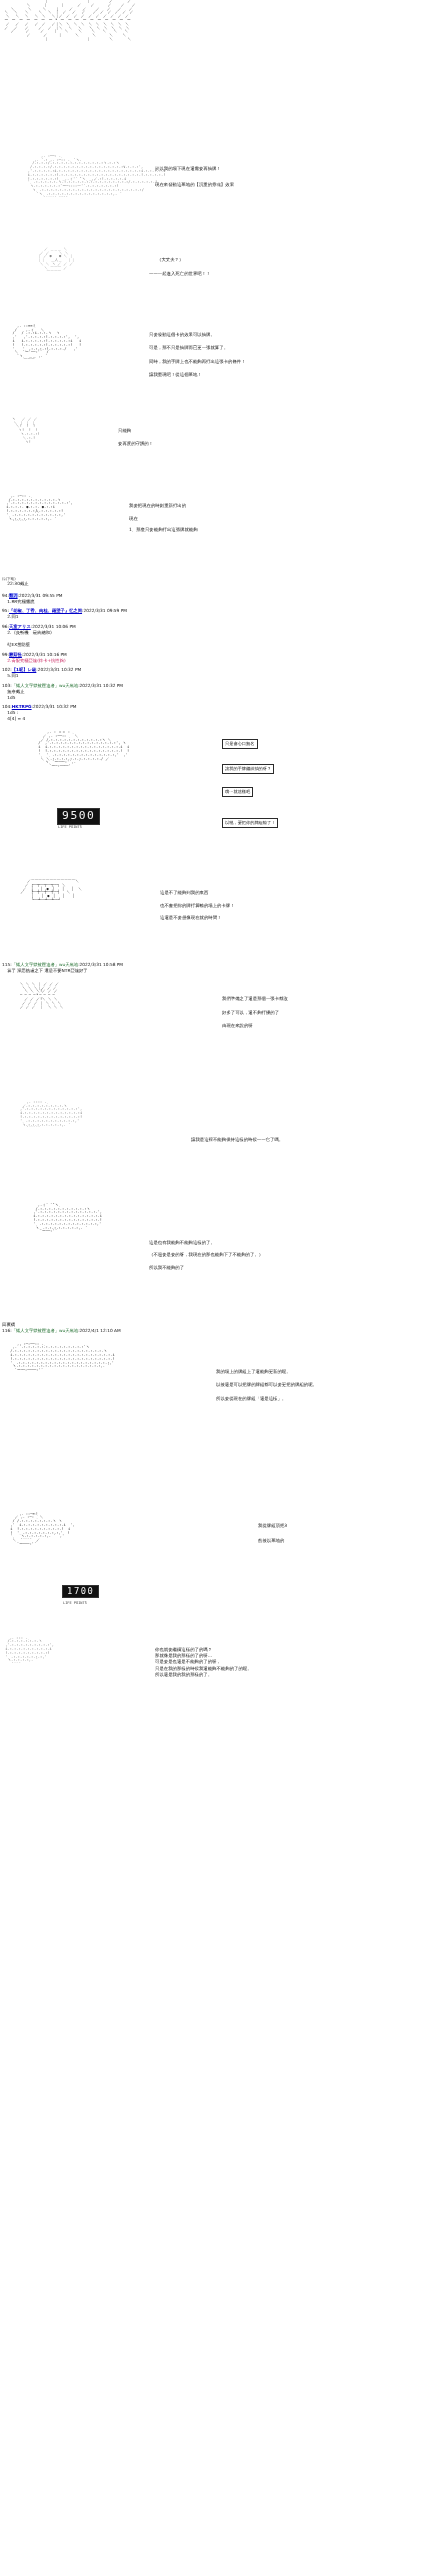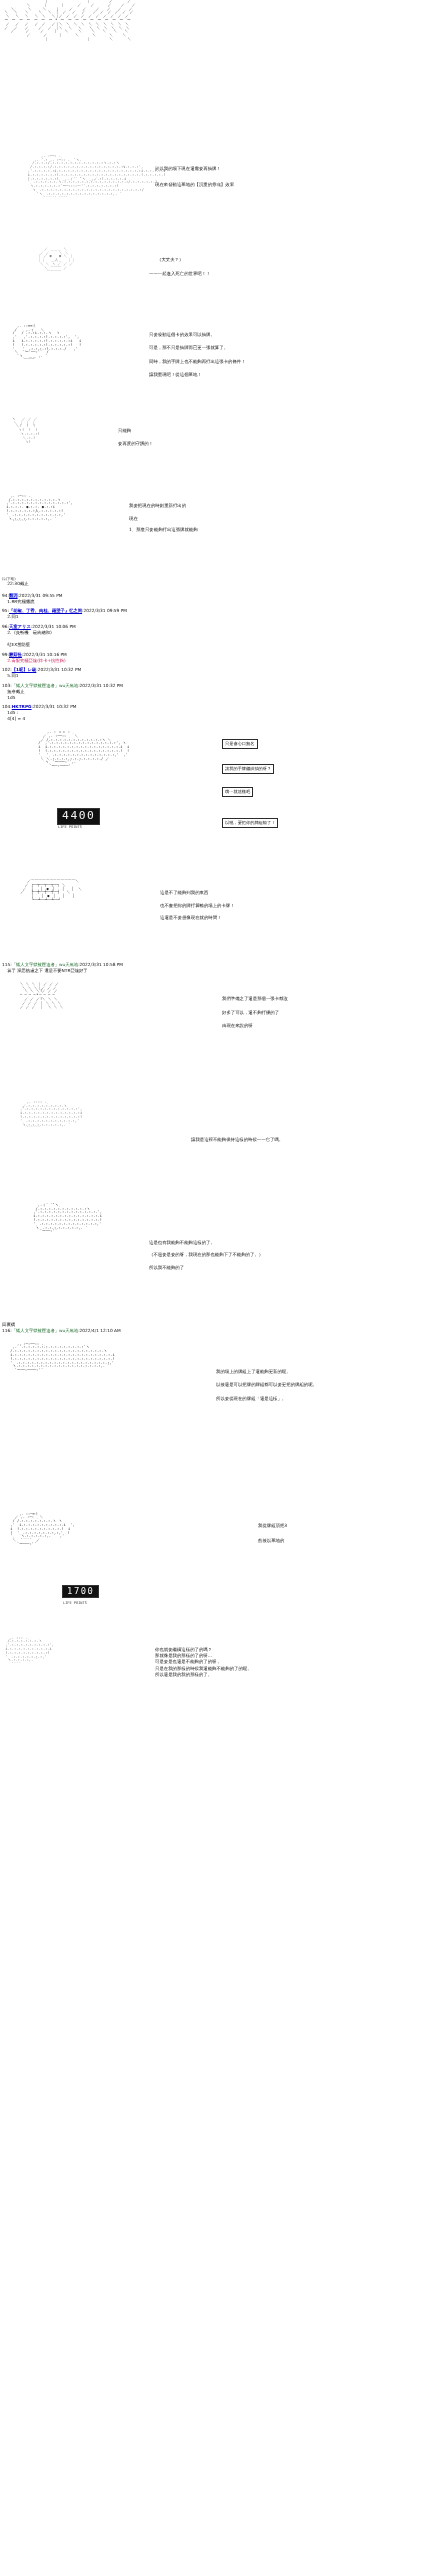--- a/index.html
+++ b/index.html
@@ -259,21 +259,21 @@
       <div class="bubble">只是會心口無名</div>
     </div>
     <div class="abs" style="left:222px;top:31px">
       <div class="bubble">讓我的手牌繼續抽的呀？</div>
     </div>
     <div class="abs" style="left:222px;top:54px">
       <div class="bubble">哦⋯就這樣吧</div>
     </div>
 
     <div class="abs" style="left:57px;top:77px">
-      <span class="lcd big">4400</span>
+      <span class="lcd big">9500</span>
     </div>
     <div class="abs tiny" style="left:58px;top:94px">LIFE POINTS</div>
 
     <div class="abs" style="left:222px;top:85px">
       <div class="bubble">以牠，要把你的牌組輸了！</div>
     </div>
   </div>
 
   <div class="panel" style="height:82px">
     <pre class="aa abs" style="left:20.6px;top:0">   ／￣￣￣￣￣￣￣￣￣￣￣￣＼

